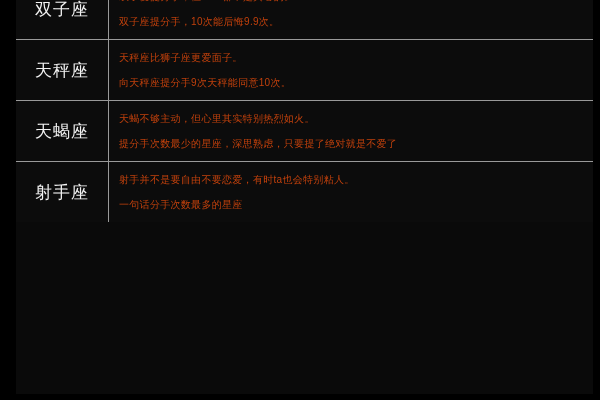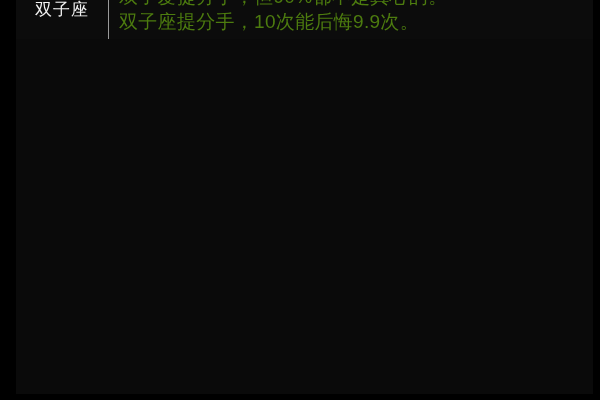--- a/index.html
+++ b/index.html
@@ -61,23 +61,23 @@
     border-right: 1px solid #9a9a9a;
     background: #0c0c0c;
     white-space: nowrap;
   }
   .cell-desc {
     vertical-align: middle;
     padding: 7px 8px 7px 10px;
     background: #0c0c0c;
   }
   .line {
-    font-size: 19px;
+    font-size: 10px;
     line-height: 21px;
-    color: #4d7c0f;
+    color: #c2410c;
     letter-spacing: 0.3px;
     white-space: nowrap;
     overflow: hidden;
   }
   .line + .line {
     margin-top: 4px;
   }
   
   .clip-top .cell-sign,
   .clip-top .cell-desc {
@@ -106,20 +106,41 @@
         <td class="cell-sign">双子座</td>
         <td class="cell-desc">
           <div class="line">双子爱提分手，但90%都不是真心的。</div>
           <div class="line">双子座提分手，10次能后悔9.9次。</div>
         </td>
       </tr>
 
 
 
 
+      <tr class="row">
+        <td class="cell-sign">天秤座</td>
+        <td class="cell-desc">
+          <div class="line">天秤座比狮子座更爱面子。</div>
+          <div class="line">向天秤座提分手9次天秤能同意10次。</div>
+        </td>
+      </tr>
 
+      <tr class="row">
+        <td class="cell-sign">天蝎座</td>
+        <td class="cell-desc">
+          <div class="line">天蝎不够主动，但心里其实特别热烈如火。</div>
+          <div class="line">提分手次数最少的星座，深思熟虑，只要提了绝对就是不爱了</div>
+        </td>
+      </tr>
 
+      <tr class="row">
+        <td class="cell-sign">射手座</td>
+        <td class="cell-desc">
+          <div class="line">射手并不是要自由不要恋爱，有时ta也会特别粘人。</div>
+          <div class="line">一句话分手次数最多的星座</div>
+        </td>
+      </tr>
 
     </tbody>
   </table>
 
   <div class="fade-bottom"></div>
 </div>
 
 </body></html>

